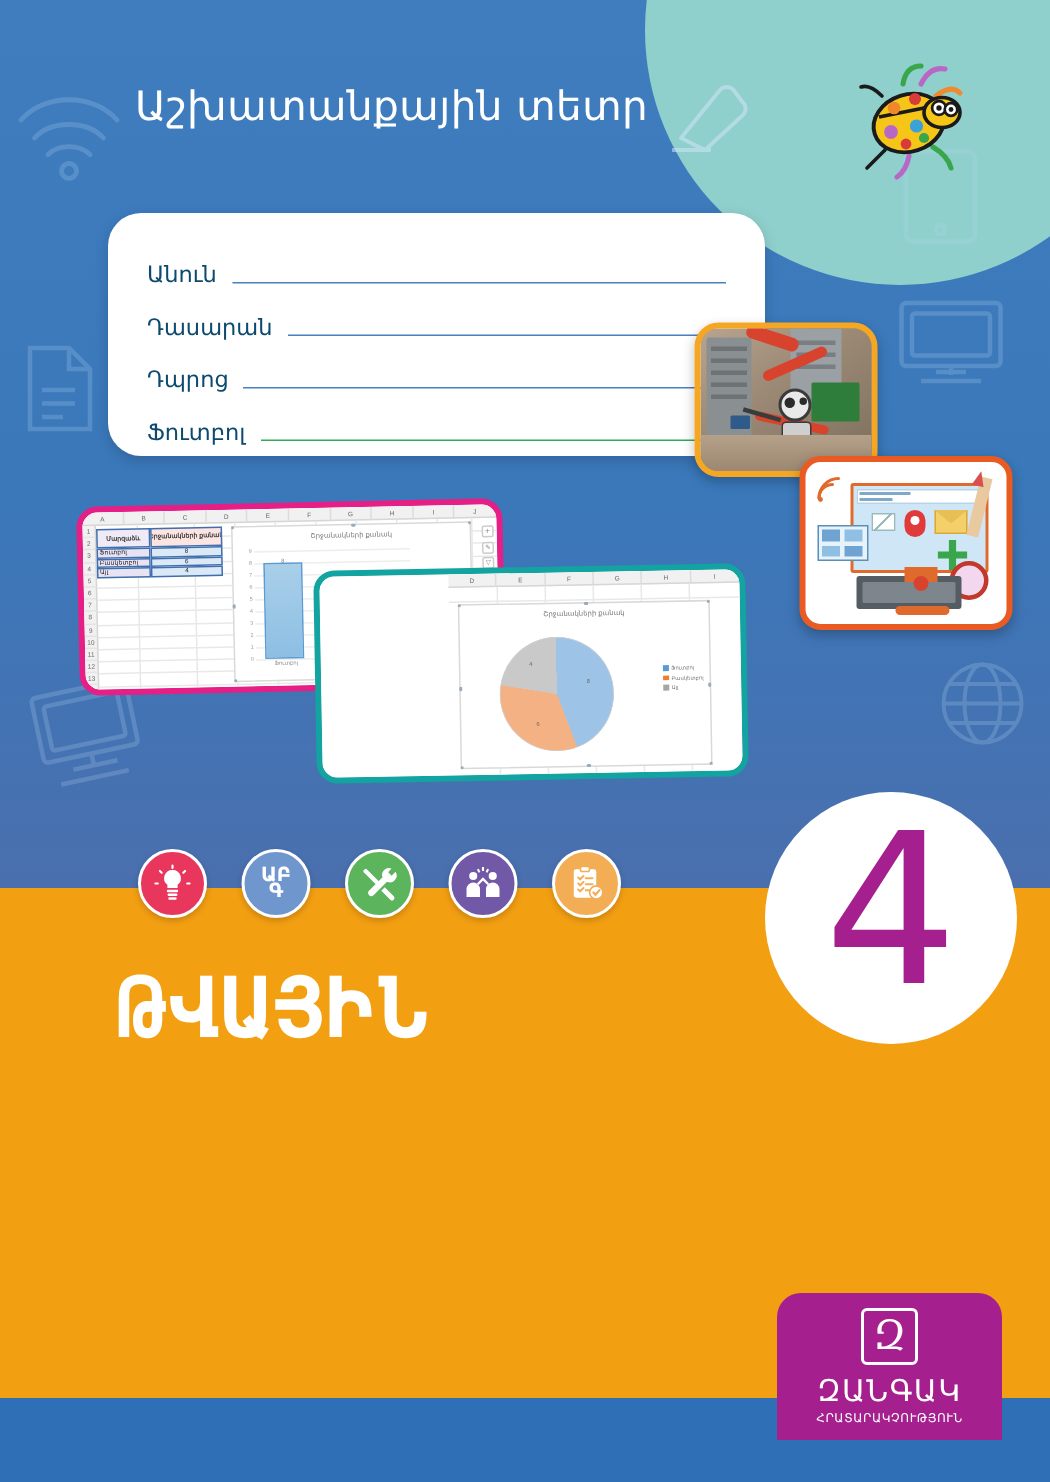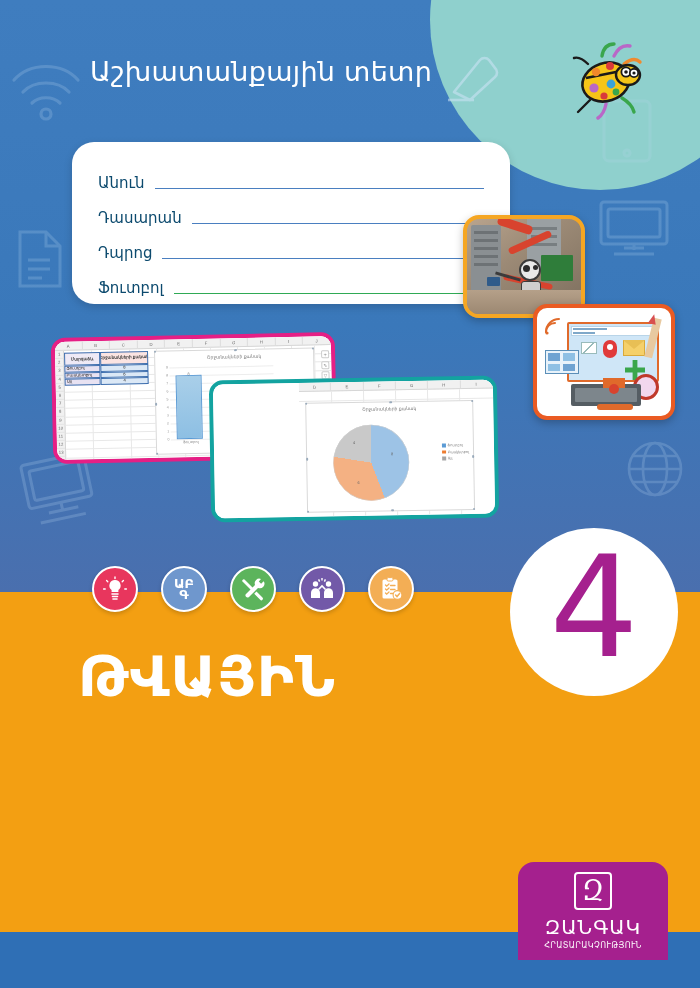--- a/index.html
+++ b/index.html
@@ -210,21 +210,21 @@
   .num-circle span {
     font-size: 140px; color: #a5208e; line-height: 1;
     font-family: "DejaVu Sans", sans-serif; margin-top: -8px;
   }
 
   
   .main-title {
     position: absolute; left: 78px; top: 648px; width: 470px;
     color: #ffffff; font-family: "DejaVu Sans", sans-serif;
   }
-  .t1 { font-size: 56px; font-weight: bold; line-height: 1.02; letter-spacing: 1px; }
+  .t1 { font-size: 56px; font-weight: bold; line-height: 1.02; letter-spacing: 1px; font-family: Liberation Mono, monospace; }
   .t2, .t3, .t4 { font-size: 41px; font-weight: bold; line-height: 1.22; letter-spacing: .5px; }
 
   
   .publisher {
     position: absolute; left: 518px; top: 862px;
     width: 150px; height: 98px; background: #a5208e;
     border-radius: 16px 16px 0 0;
     display: flex; flex-direction: column; align-items: center;
     padding-top: 10px;
   }

